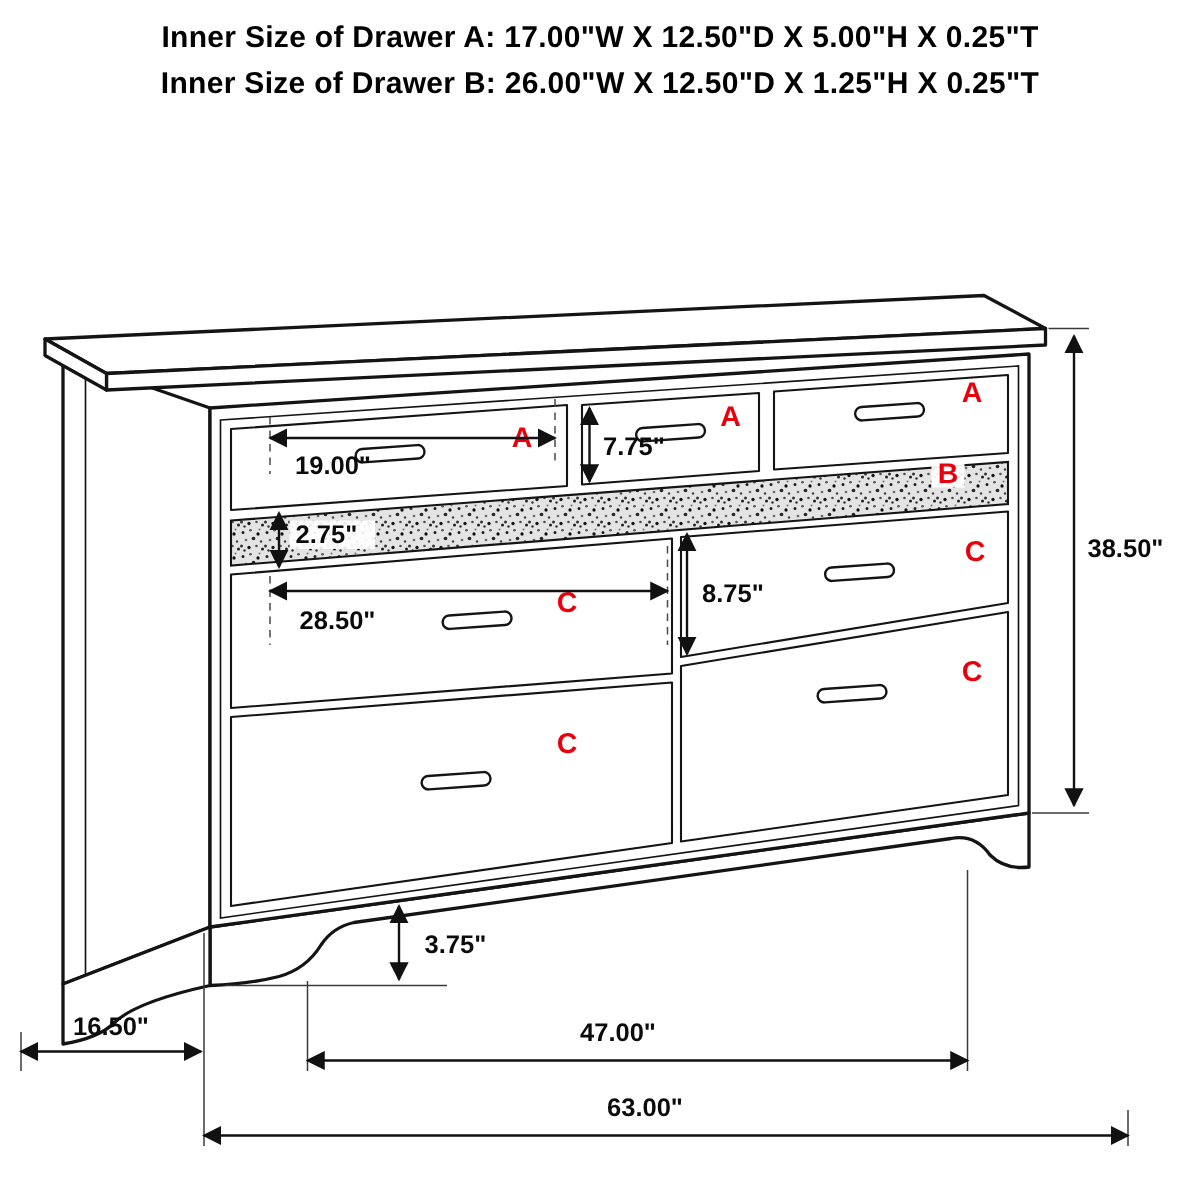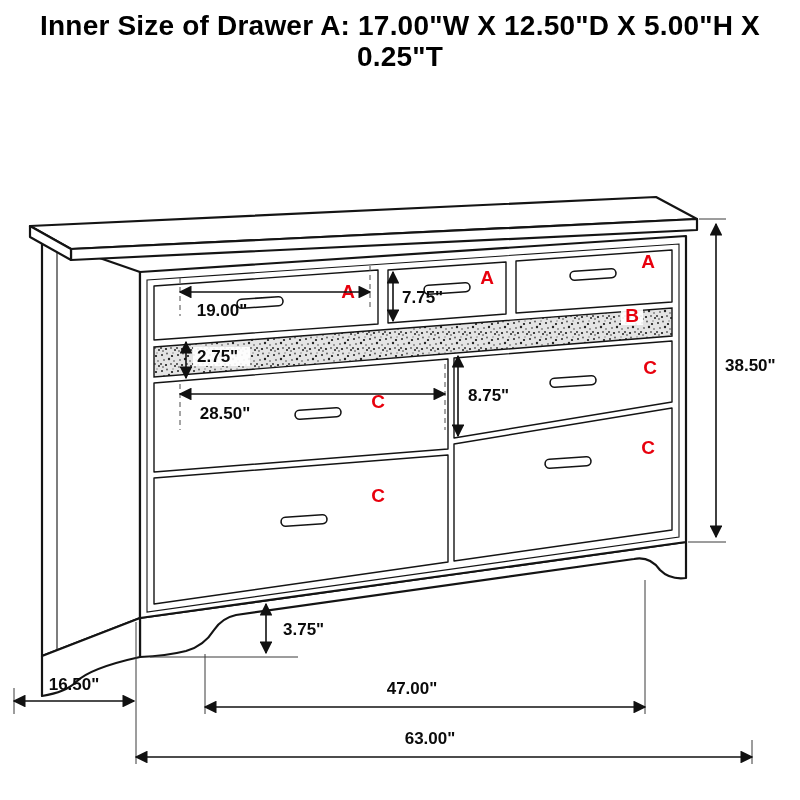--- a/index.html
+++ b/index.html
@@ -1,38 +1,39 @@
 <!DOCTYPE html>
 <html><head>
 <meta charset="utf-8">
 <style>
   html,body{margin:0;padding:0;background:#fff;}
   .canvas{position:relative;width:800px;height:800px;background:#ffffff;
           font-family:"Liberation Sans",sans-serif;overflow:hidden;}
   .header{position:absolute;top:10px;left:0;width:800px;text-align:center;color:#000;}
-  .header .hline{font-weight:bold;font-size:28px;line-height:31px;letter-spacing:.2px;}
+  .header .hline{font-weight:bold;font-size:20px;line-height:31px;letter-spacing:.2px;}
   svg{position:absolute;left:0;top:0;}
   .outline{fill:#ffffff;stroke:#141414;stroke-width:2.2;stroke-linejoin:round;}
   .thin{fill:none;stroke:#141414;stroke-width:1.1;}
   .drawer{fill:#ffffff;stroke:#141414;stroke-width:1.4;stroke-linejoin:round;}
   .handle{fill:#ffffff;stroke:#141414;stroke-width:1.6;}
   .dimline{stroke:#111111;stroke-width:1.6;fill:none;}
   .guide{stroke:#3a3a3a;stroke-width:1;fill:none;}
   .guide-dash{stroke:#4a4a4a;stroke-width:1;fill:none;stroke-dasharray:5 4;}
   .dim-label{font-family:"Liberation Sans",sans-serif;font-weight:bold;font-size:17px;fill:#0b0b0b;}
   .red-label{font-family:"Liberation Sans",sans-serif;font-weight:bold;font-size:19px;fill:#e8000d;}
   .chip{fill:#ffffff;opacity:.92;}
 </style>
 </head>
 <body>
 
 <div class="canvas">
 
   <div class="header">
     <div class="hline">Inner Size of Drawer A: 17.00"W X 12.50"D X 5.00"H X 0.25"T</div>
+    <div class="hline">Inner Size of Drawer B: 26.00"W X 12.50"D X 1.25"H X 0.25"T</div>
   </div>
 
   <svg width="800" height="800" viewBox="0 0 800 800">
     <defs>
       <marker id="ah" viewBox="0 0 10 10" refX="9" refY="5" markerWidth="8" markerHeight="8" orient="auto-start-reverse">
         <path d="M0,0 L10,5 L0,10 z" fill="#111"></path>
       </marker>
       <pattern id="sparkle" width="16" height="16" patternUnits="userSpaceOnUse">
         <rect width="16" height="16" fill="#e4e4e4"></rect>
         <circle cx="2" cy="3" r="1" fill="#222"></circle>

